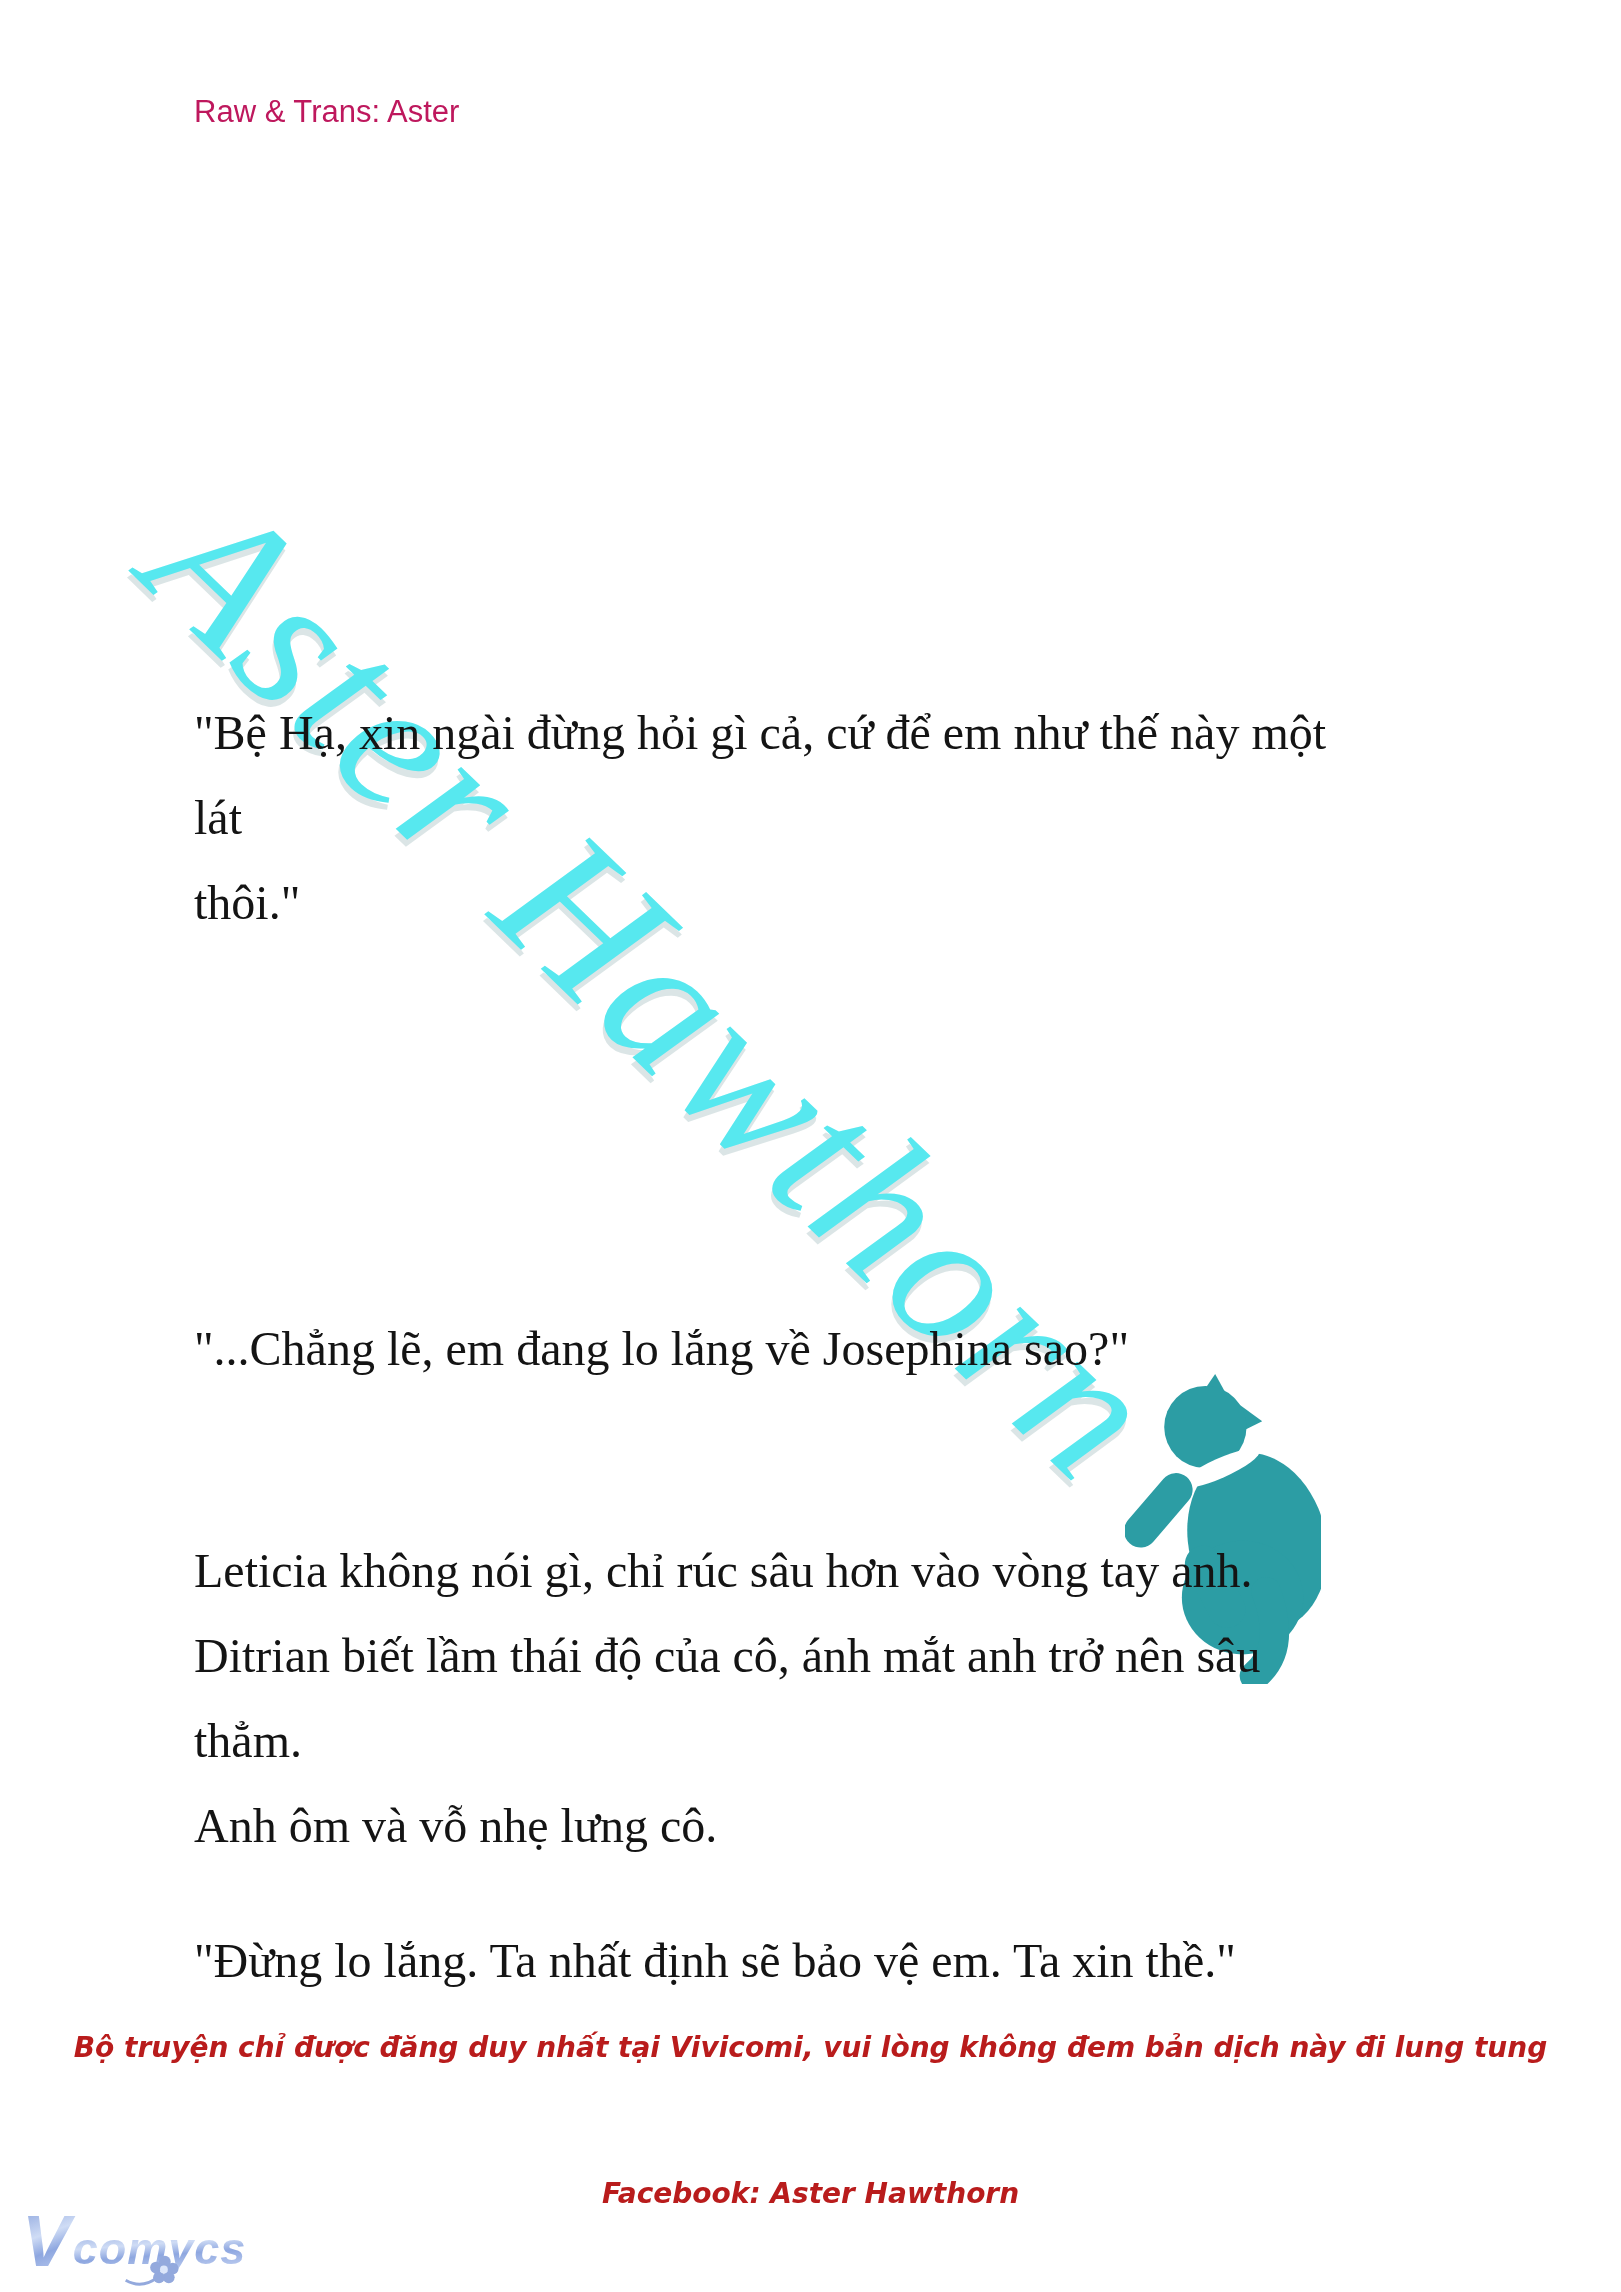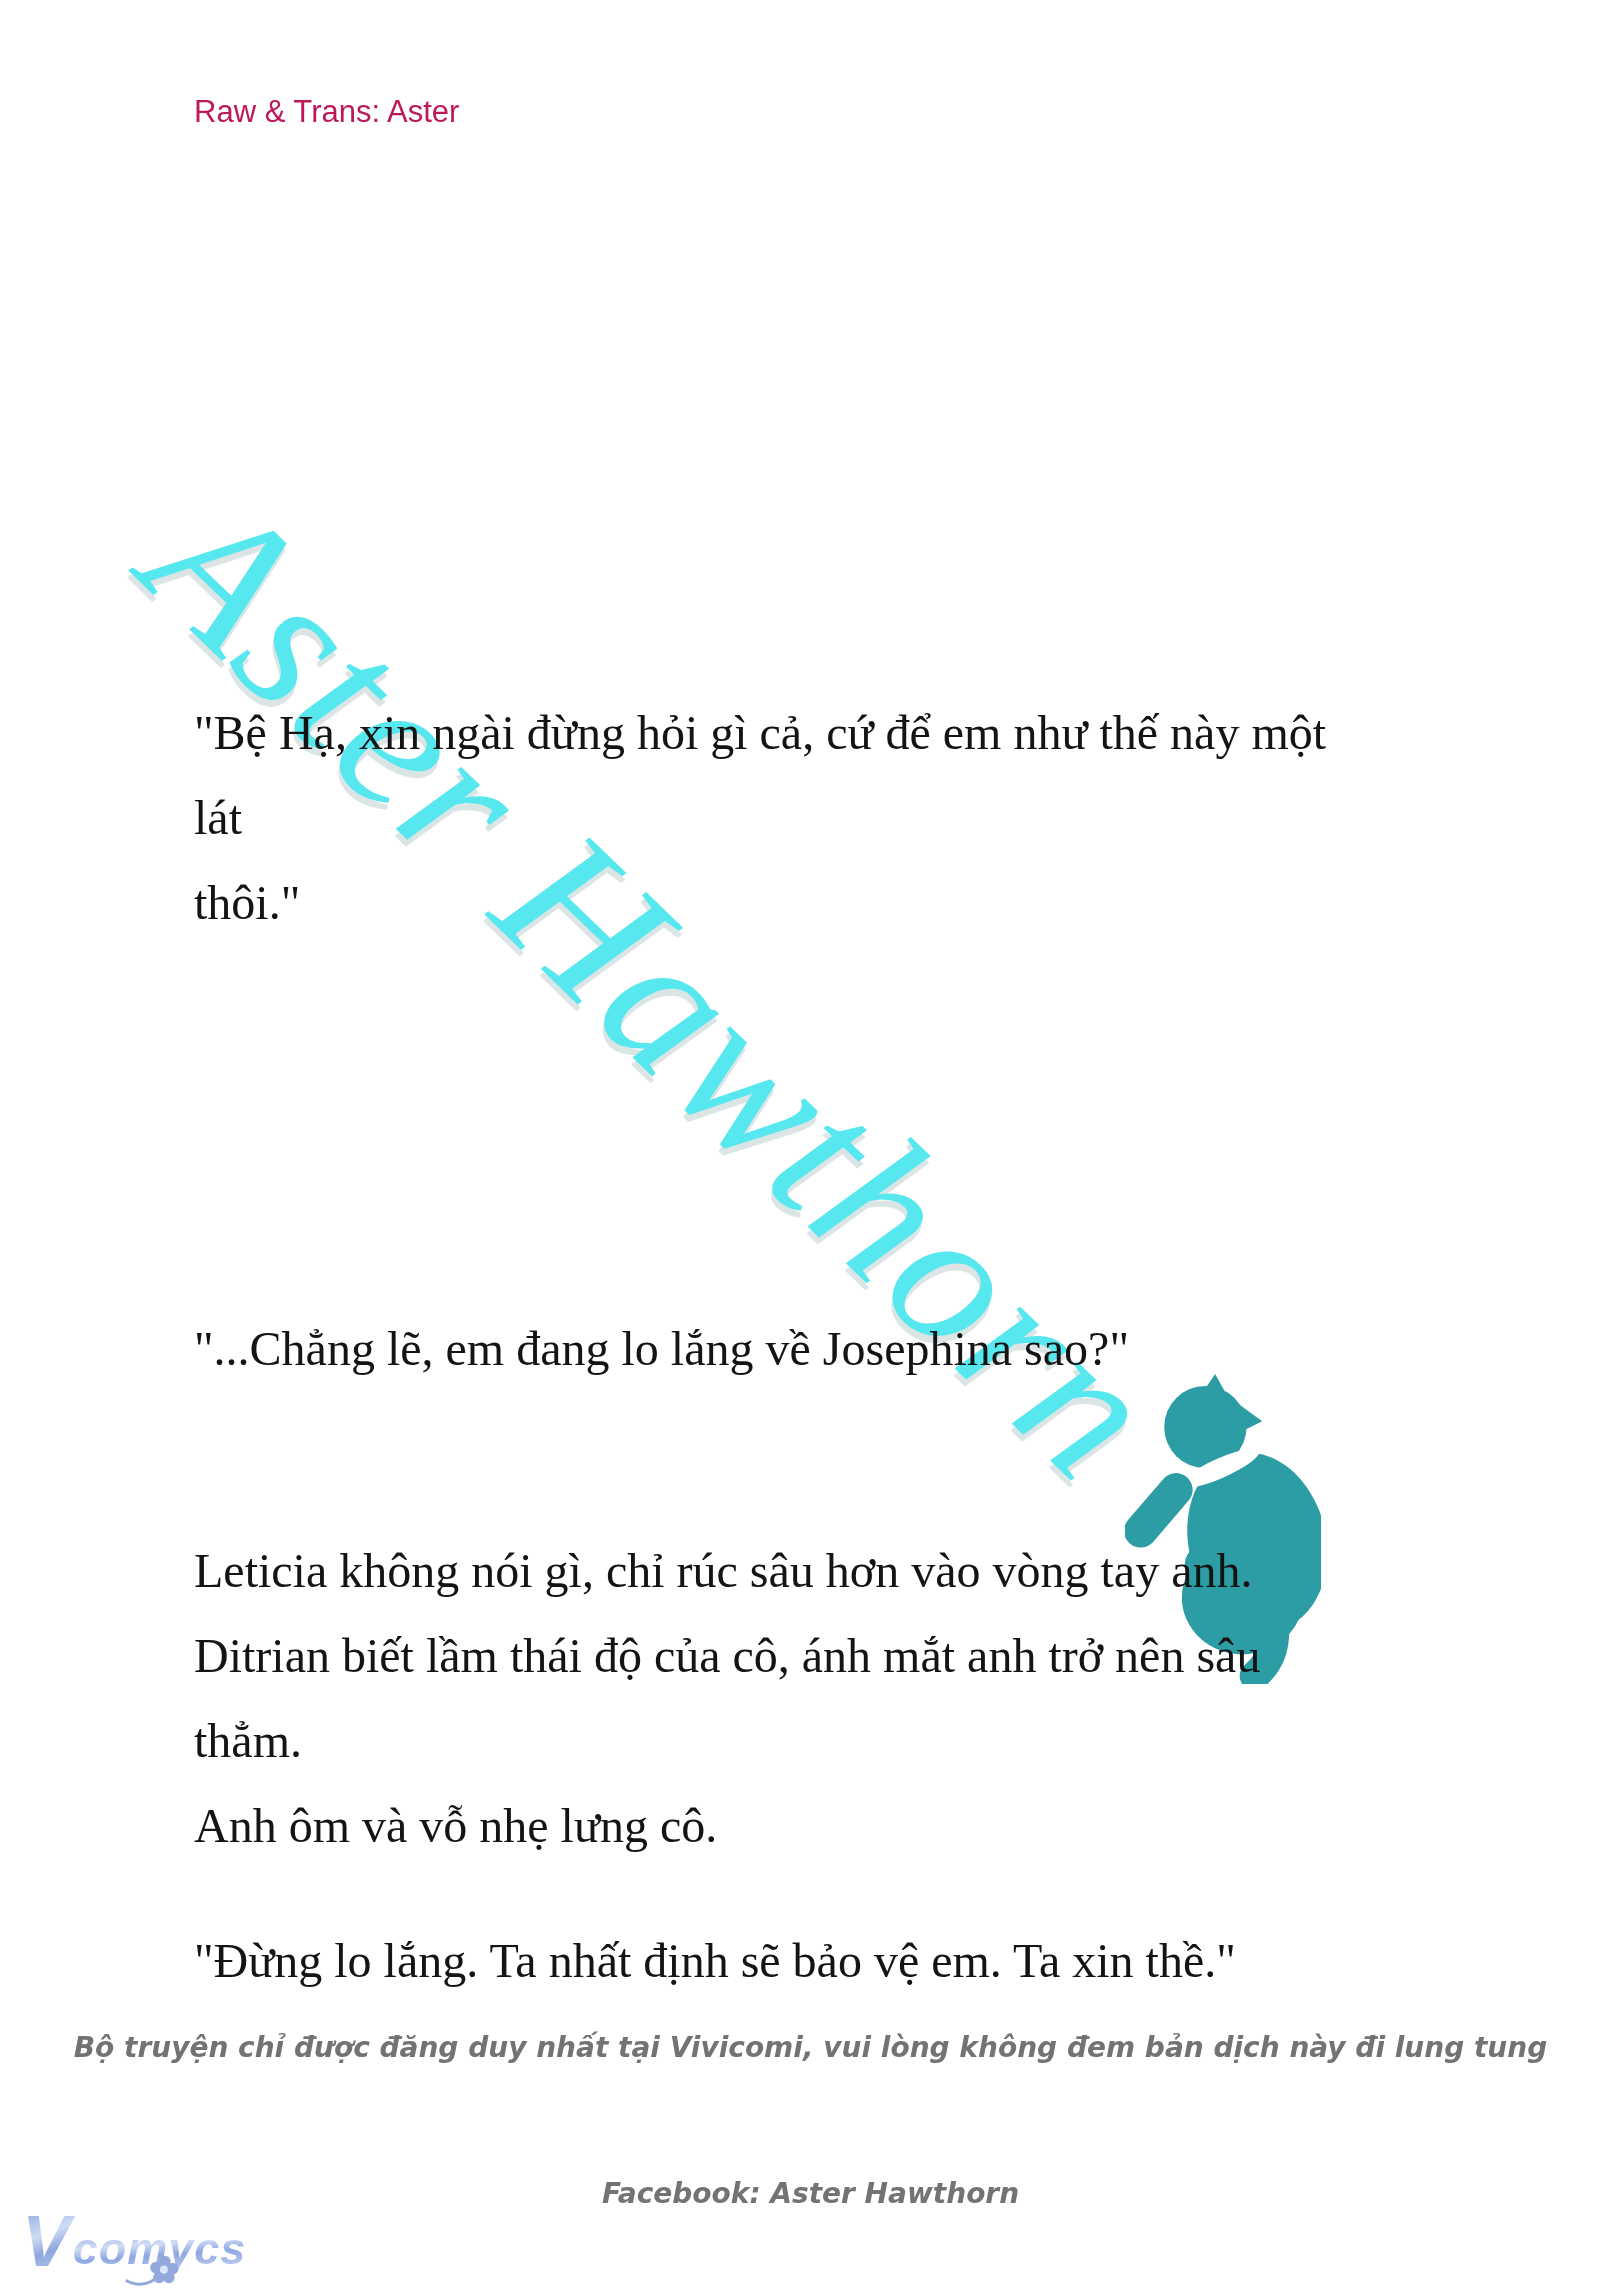--- a/index.html
+++ b/index.html
@@ -64,21 +64,21 @@
   .p6 { top: 1918px; }
   .footer-line {
     position: absolute;
     left: 0;
     width: 1621px;
     text-align: center;
     font-family: "DejaVu Sans", sans-serif;
     font-weight: bold;
     font-style: italic;
     font-size: 28px;
-    color: #737373;
+    color: #b91c1c;
     z-index: 2;
     white-space: nowrap;
   }
   .f1 { top: 2031px; }
   .f2 { top: 2085px; }
   .f3 { top: 2137px; margin-top: 40px; }
   .logo {
     position: absolute;
     left: 17.6px;
     top: 2199px;

